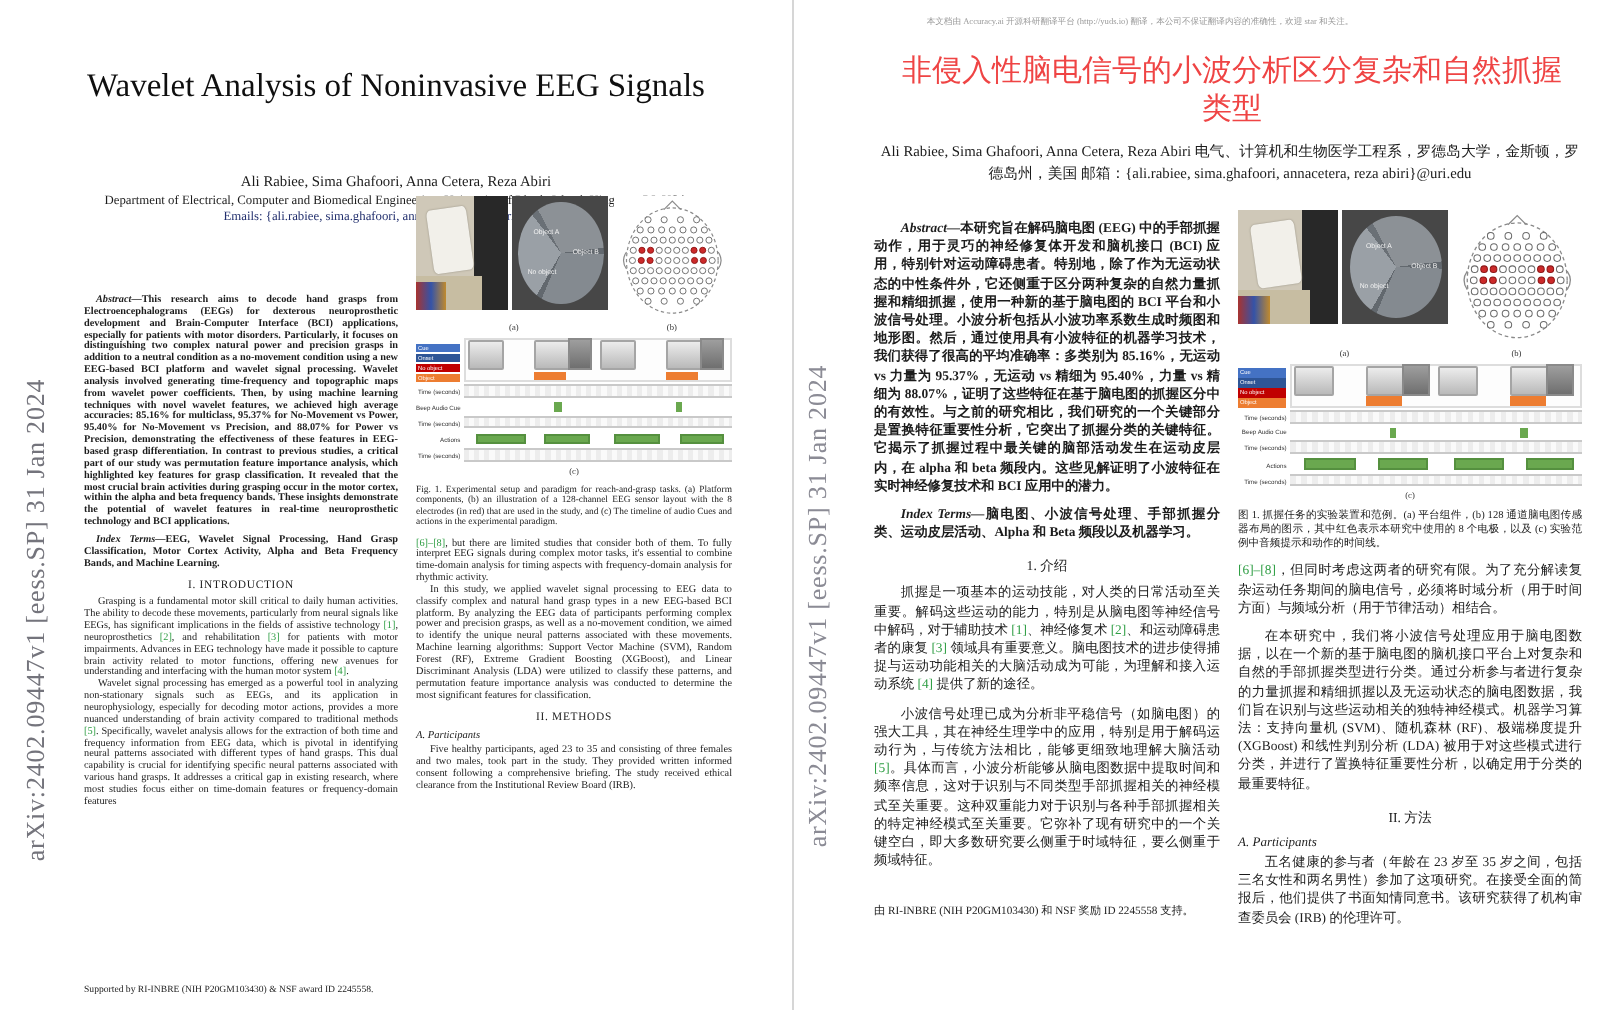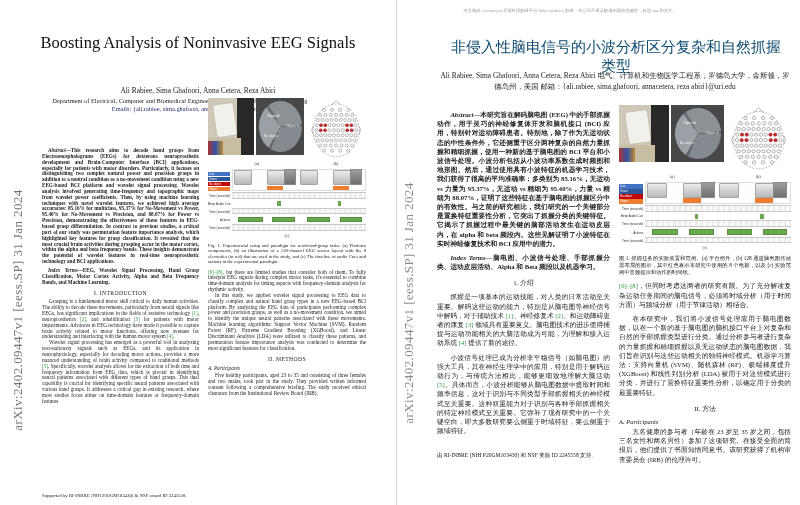--- a/index.html
+++ b/index.html
@@ -35,21 +35,21 @@
   .pageL .sec{margin:5px 0 3px;text-align:center;font-weight:normal;font-size:5.7px;letter-spacing:0.35px;}
   .pageL .subsec{margin:3px 0 2px;font-style:italic;font-weight:normal;font-size:5.3px;}
   .indent{text-indent:7px;}
   .cite{color:#2f9e44;}
   .pageL .caption{font-size:4.7px;line-height:5.5px;text-align:justify;color:#222;margin:5px 0 5px;}
   .capnum{white-space:nowrap;}
   .footnoteL{position:absolute;left:42px;top:493px;width:157px;font-size:4.8px;color:#222;}
 
   
   .watermark{position:absolute;left:28px;top:8px;width:290px;font-size:4.3px;color:#9a9a9a;text-align:center;}
-  .titleR{position:absolute;left:48px;top:26px;width:342px;text-align:center;font-size:15px;color:#0c4a6e;margin-top:12px;}
+  .titleR{position:absolute;left:48px;top:26px;width:342px;text-align:center;font-size:15px;color:#ef4444;}
   .authorsR{position:absolute;left:42px;top:70px;width:352px;text-align:center;font-size:7.4px;line-height:1.55;}
   .colR1{left:40px;top:110px;width:173px;}
   .colR2{left:222px;top:105px;width:172px;}
   .pageR p{margin:0;}
   .pageR .body{font-size:6.7px;line-height:9.2px;text-align:justify;color:#1b1b1b;}
   .pageR .abstract,.pageR .indexterms{font-size:6.7px;line-height:9.2px;font-weight:bold;text-align:justify;}
   .pageR .abstract{text-indent:2em;}
   .pageR .indexterms{margin-top:5px;text-indent:2em;}
   .pageR .sec{margin:7px 0 4px;text-align:center;font-weight:normal;font-size:6.8px;}
   .pageR .subsec{margin:4px 0 2px;font-style:italic;font-weight:normal;font-size:6.5px;}
@@ -107,21 +107,21 @@
 </style>
 </head>
 <body>
 
 <div class="stage">
 
   <div class="page pageL">
     <div class="arxiv-stamp">arXiv:2402.09447v1  [eess.SP]  31 Jan 2024</div>
 
     <div class="titleL">
-      <div>Boosting Analysis of Noninvasive EEG Signals</div>
+      <div>Wavelet Analysis of Noninvasive EEG Signals</div>
     </div>
     <div class="authorsL">Ali Rabiee, Sima Ghafoori, Anna Cetera, Reza Abiri</div>
     <div class="affilL">Department of Electrical, Computer and Biomedical Engineering, University of Rhode Island, Kingston, RI, USA</div>
     <div class="emailsL">Emails: {ali.rabiee, sima.ghafoori, annacetera, reza_abiri}@uri.edu</div>
 
     <div class="col colL1">
       <p class="abstract"><span class="lbl">Abstract—</span><span>This research aims to decode hand grasps from Electroencephalograms (EEGs) for dexterous neuroprosthetic development and Brain-Computer Interface (BCI) applications, especially for patients with motor disorders. Particularly, it focuses on distinguishing two complex natural power and precision grasps in addition to a neutral condition as a no-movement condition using a new EEG-based BCI platform and wavelet signal processing. Wavelet analysis involved generating time-frequency and topographic maps from wavelet power coefficients. Then, by using machine learning techniques with novel wavelet features, we achieved high average accuracies: 85.16% for multiclass, 95.37% for No-Movement vs Power, 95.40% for No-Movement vs Precision, and 88.07% for Power vs Precision, demonstrating the effectiveness of these features in EEG-based grasp differentiation. In contrast to previous studies, a critical part of our study was permutation feature importance analysis, which highlighted key features for grasp classification. It revealed that the most crucial brain activities during grasping occur in the motor cortex, within the alpha and beta frequency bands. These insights demonstrate the potential of wavelet features in real-time neuroprosthetic technology and BCI applications.</span></p>
       <p class="indexterms"><span class="lbl">Index Terms—</span><span>EEG, Wavelet Signal Processing, Hand Grasp Classification, Motor Cortex Activity, Alpha and Beta Frequency Bands, and Machine Learning.</span></p>
       <h3 class="sec">I. INTRODUCTION</h3>
       <p class="body indent cites">Grasping is a fundamental motor skill critical to daily human activities. The ability to decode these movements, particularly from neural signals like EEGs, has significant implications in the fields of assistive technology <span class="cite">[1]</span>, neuroprosthetics <span class="cite">[2]</span>, and rehabilitation <span class="cite">[3]</span> for patients with motor impairments. Advances in EEG technology have made it possible to capture brain activity related to motor functions, offering new avenues for understanding and interfacing with the human motor system <span class="cite">[4]</span>.</p>

